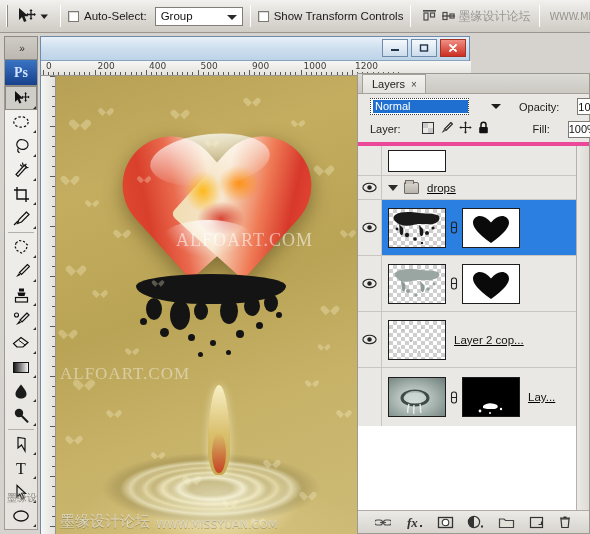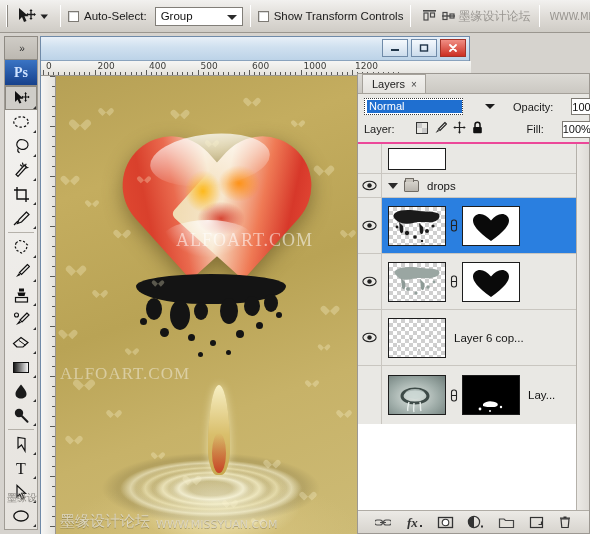--- a/index.html
+++ b/index.html
@@ -209,21 +209,21 @@
   .lp-tabrow{
     height:20px; background:linear-gradient(#dcdad5,#cbc8c2);
     border-bottom:1px solid #a5a19a; display:flex; align-items:flex-end;
   }
   .lp-tab{
     height:19px; padding:0 8px 0 9px; background:linear-gradient(#f2f1ee,#e4e2de);
     border:1px solid #a5a19a; border-bottom:none; display:flex; align-items:center; gap:6px;
     font-size:11px; color:#1b1b1b; margin-left:4px;
   }
   .lp-tab .x{ font-size:10px; color:#444; }
-  .lp-row{ display:flex; align-items:center; padding:4px 6px; gap:18px; }
+  .lp-row{ display:flex; align-items:center; padding:4px 12px; gap:18px; }
   .blend-combo{
     position:relative; width:101px; height:17px; border:1px dotted #3a3a3a; background:#fff;
     display:flex; align-items:center;
   }
   .blend-sel{
     background:#1f6fd0; color:#fff; font-size:11px; height:13px; line-height:13px;
     padding:0 2px; margin-left:2px; width:95px;
   }
   .combo-arrow{ width:0;height:0;margin-left:4px;
     border-left:5px solid transparent;border-right:5px solid transparent;border-top:5px solid #1c1c1c;}
@@ -233,21 +233,22 @@
   }
   .spin{
     width:13px; height:17px; border:1px solid #9a968f; background:linear-gradient(#f3f2f0,#dedbd6);
     display:flex; align-items:center; justify-content:center; font-size:8px; color:#555;
   }
   .mini{ font-size:11px; color:#1b1b1b; }
   .lock-icons{ display:flex; align-items:center; gap:6px; margin-left:3px; }
 
   .layer-list{
     flex:1; background:#ffffff; overflow:hidden; position:relative;
-    border-top:2px solid #ec4899;
+    border-top:4px solid #ec4899;
+    text-decoration:underline;
   }
   .lrow{
     position:relative; display:flex; align-items:center; height:56px;
     border-bottom:1px solid #c9c6c0; background:#e9e8e4;
   }
   .lrow.sel{ background:#2a7fe0; }
   .eye-col{ width:24px; height:100%; display:flex; align-items:center; justify-content:center;
             border-right:1px solid #c9c6c0; }
   .thumbs{ display:flex; align-items:center; gap:4px; padding-left:6px; }
   .thumb{
@@ -562,21 +563,21 @@
         <div class="rtick min" style="left: 161.65px;"></div>
         <div class="rtick min" style="left: 166.8px;"></div>
         <div class="rtick min" style="left: 171.95px;"></div>
         <div class="rtick min" style="left: 177.1px;"></div>
         <div class="rtick min" style="left: 182.25px;"></div>
         <div class="rtick min" style="left: 187.4px;"></div>
         <div class="rtick min" style="left: 192.55px;"></div>
         <div class="rtick min" style="left: 197.7px;"></div>
         <div class="rtick min" style="left: 202.85px;"></div>
         <div class="rtick" style="left: 208px;"></div>
-        <div class="rnum" style="left: 211px;">600</div>
+        <div class="rnum" style="left: 211px;">900</div>
         <div class="rtick min" style="left: 213.15px;"></div>
         <div class="rtick min" style="left: 218.3px;"></div>
         <div class="rtick min" style="left: 223.45px;"></div>
         <div class="rtick min" style="left: 228.6px;"></div>
         <div class="rtick min" style="left: 233.75px;"></div>
         <div class="rtick min" style="left: 238.9px;"></div>
         <div class="rtick min" style="left: 244.05px;"></div>
         <div class="rtick min" style="left: 249.2px;"></div>
         <div class="rtick min" style="left: 254.35px;"></div>
         <div class="rtick" style="left: 259.5px;"></div>
@@ -903,21 +904,21 @@
               <circle cx="14" cy="9" r="1" fill="#b8b8b8"></circle>
                 <circle cx="33" cy="7" r="0.9" fill="#b8b8b8"></circle>
               <circle cx="22" cy="20" r="1.1" fill="#b0b0b0"></circle>
                 <circle cx="41" cy="17" r="1" fill="#b0b0b0"></circle>
               <circle cx="10" cy="27" r="0.9" fill="#bcbcbc"></circle>
                 <circle cx="47" cy="28" r="0.9" fill="#bcbcbc"></circle>
               <circle cx="30" cy="31" r="1" fill="#b5b5b5"></circle>
             </svg>
           </div>
         </div>
-        <span class="lname">Layer 6 cop...</span>
+        <span class="lname">Layer 2 cop...</span>
       </div>
 
       <div class="lrow" style="height:58px;border-bottom:none">
         <div class="eye-col">
           <span></span>
         </div>
         <div class="thumbs">
           <div class="thumb" style="background:radial-gradient(ellipse at 45% 55%,#dfe6e2,#9aa8a4 60%,#6f7d7a);">
             <svg width="56" height="38" viewBox="0 0 56 38" style="position:absolute;left:0;top:0">
               <ellipse cx="26" cy="20" rx="13" ry="7" fill="none" stroke="#3d4a47" stroke-width="3"></ellipse>

